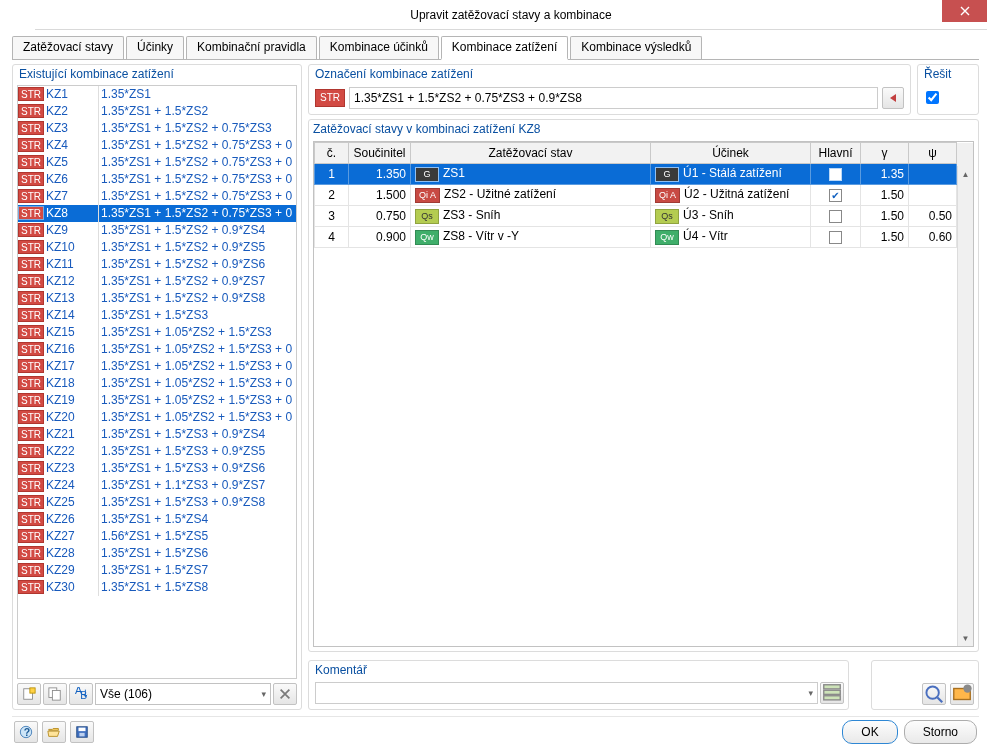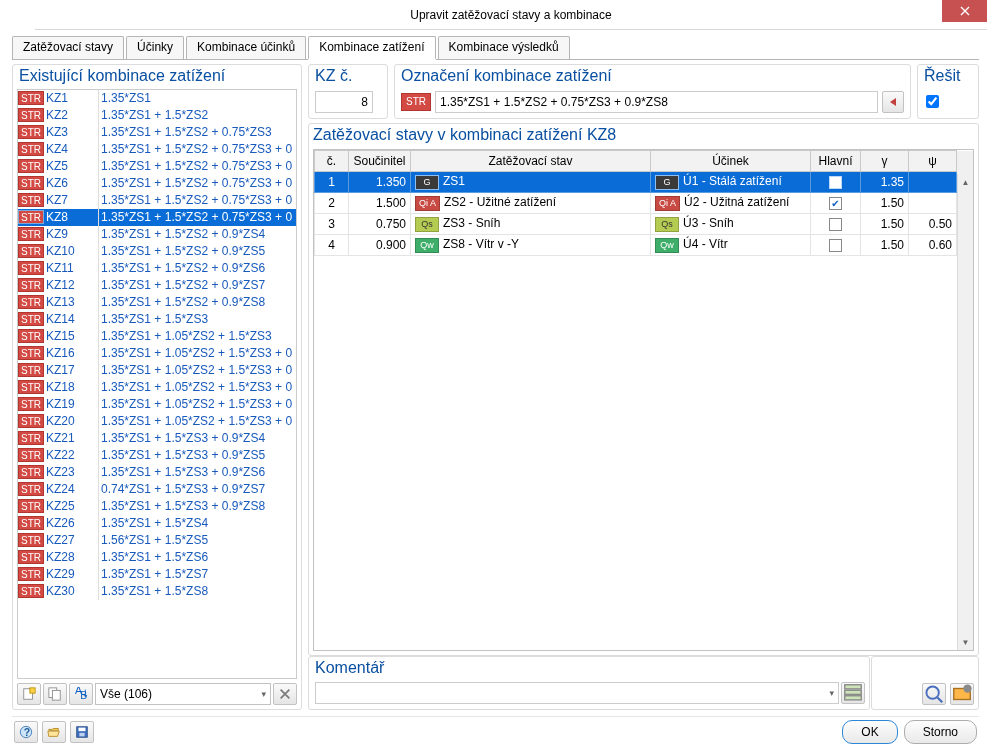--- a/index.html
+++ b/index.html
@@ -16,21 +16,21 @@
   
   .top-tabs { display: flex; border-bottom: 1px solid #b5b5b5; }
   .top-tab { padding: 3px 10px 4px 10px; border: 1px solid #b5b5b5; border-bottom: none; margin-right: 2px; background: #f7f7f7; cursor: pointer; border-radius: 2px 2px 0 0; }
   .top-tab.active { background: #fff; border-bottom: 2px solid #fff; margin-bottom: -1px; }
 
   
   .main-row { display: flex; flex: 1; margin-top: 4px; gap: 6px; min-height: 0; }
 
   
   .left-col { width: 290px; display: flex; flex-direction: column; border: 1px solid #dcdcdc; border-radius: 3px; padding: 0 0 4px 0; }
-  .group-label { color: #0a50a1; font-size: 16px; padding: 2px 4px 4px 6px; }
+  .group-label { color: #0a50a1; font-size: 12px; padding: 2px 4px 4px 6px; }
 
   .combo-list { flex: 1; border: 1px solid #ccc; margin: 0 4px; overflow-y: scroll; overflow-x: scroll; background: #fff; }
   .combo-row { display: flex; height: 17px; line-height: 17px; white-space: nowrap; }
   .combo-row.sel { background: #0a6cd6; color: #fff; }
   .combo-cell-badge { width: 26px; display: inline-block; color: #fff; font-size: 10px; text-align: center; background: #d24a43; margin-right: 2px; height: 14px; line-height: 14px; margin-top: 1px; border:1px solid #b0362f; }
   .combo-row.sel .combo-cell-badge { border-color:#7aa9de; }
   .combo-cell-id { width: 50px; color: #185abc; }
   .combo-row.sel .combo-cell-id { color:#fff; }
   .combo-cell-formula { color: #185abc; }
   .combo-row.sel .combo-cell-formula { color:#fff; }
@@ -79,21 +79,21 @@
   .bg-Qw  { background:#3fae6a; }
   .chkcell { display:inline-block; width:13px; height:13px; border:1px solid #888; background:#fff; vertical-align:middle;}
   .chkcell.checked::after { content:"✔"; font-size:10px; line-height:11px; display:block; text-align:center; color:#1060c0;}
   .states-table tr.selrow .chkcell { border-color:#bcd8f6;}
   .states-scroll-track { position:absolute; right:0; top:24px; bottom:0; width:16px; background:#f0f0f0; border-left:1px solid #dcdcdc;}
   .states-scroll-arrow { height:16px; display:flex; align-items:center; justify-content:center; color:#666; font-size:8px; cursor:pointer;}
   .states-scroll-arrow.top{position:absolute;top:0;left:0;right:0;}
   .states-scroll-arrow.bot{position:absolute;bottom:0;left:0;right:0;}
 
   
-  .bottom-row { display:flex; gap:1px; margin-top:0; align-items:stretch;justify-content:flex-end;}
+  .bottom-row { display:flex; gap:22px; margin-top:8px; align-items:stretch;justify-content:flex-end;}
   .comment-box { flex:1; border:1px solid #dcdcdc; border-radius:3px; padding:0 4px 5px 6px;}
   .comment-input-row { display:flex; gap:2px; margin-top:1px; align-items:center;}
   .comment-input { flex:1; height:22px; border:1px solid #ccc; background:#fff; display:flex; align-items:center; justify-content:flex-end; padding-right:4px; cursor:pointer;}
   .comment-input .chev{font-size:9px;color:#666;}
   .pick-btn { width:24px; height:22px; border:1px solid #c2c2c2; background:linear-gradient(#fafafa,#e5e5e5); display:flex; align-items:center; justify-content:center; cursor:pointer; border-radius:2px;}
   .right-tools { width:108px; border:1px solid #dcdcdc; border-radius:3px; display:flex; align-items:flex-end; justify-content:flex-end; gap:4px; padding:4px;}
 
   
   .footer { height:30px; display:flex; align-items:center; padding:0 2px; margin-top:6px; border-top:1px solid #e6e6e6;}
   .footer-left { display:flex; gap:4px; }
@@ -116,20 +116,21 @@
         <path d="M1 1 L9 9 M9 1 L1 9" stroke="#fff" stroke-width="1.4"></path>
       </svg>
   </div>
 </div>
 
 <div class="window-body">
 
   <div class="top-tabs" id="top-tabs">
       <div class="top-tab">Zatěžovací stavy</div>
       <div class="top-tab">Účinky</div>
+      <div class="top-tab">Kombinační pravidla</div>
       <div class="top-tab">Kombinace účinků</div>
       <div class="top-tab active">Kombinace zatížení</div>
       <div class="top-tab">Kombinace výsledků</div>
     </div>
 
   <div class="main-row">
 
     <div class="left-col">
       <div class="group-label">Existující kombinace zatížení</div>
       <div class="combo-list" id="combo-list">
@@ -268,21 +269,21 @@
           <div class="combo-row">
             <span class="combo-cell-badge">STR</span>
             <span class="combo-cell-id">KZ23</span>
             <span class="combo-divider"></span>
             <span class="combo-cell-formula">1.35*ZS1 + 1.5*ZS3 + 0.9*ZS6</span>
           </div>
           <div class="combo-row">
             <span class="combo-cell-badge">STR</span>
             <span class="combo-cell-id">KZ24</span>
             <span class="combo-divider"></span>
-            <span class="combo-cell-formula">0.74*ZS1 + 1.5*ZS3 + 0.9*ZS7</span>
+            <span class="combo-cell-formula">1.35*ZS1 + 1.1*ZS3 + 0.9*ZS7</span>
           </div>
           <div class="combo-row">
             <span class="combo-cell-badge">STR</span>
             <span class="combo-cell-id">KZ25</span>
             <span class="combo-divider"></span>
             <span class="combo-cell-formula">1.35*ZS1 + 1.5*ZS3 + 0.9*ZS8</span>
           </div>
           <div class="combo-row">
             <span class="combo-cell-badge">STR</span>
             <span class="combo-cell-id">KZ26</span>
@@ -342,24 +343,20 @@
           <svg viewBox="0 0 16 16">
               <path d="M3 3 L13 13 M13 3 L3 13" stroke="#7b7b7b" stroke-width="2"></path>
             </svg>
         </div>
       </div>
     </div>
 
     <div class="right-col">
 
       <div class="rc-top-row">
-        <div class="group-box kz-num-box">
-          <div class="group-label" style="padding-left:0">KZ č.</div>
-          <input class="kz-num-input" value="8" style="">
-        </div>
         <div class="group-box desc-box">
           <div class="group-label" style="padding-left:0">Označení kombinace zatížení</div>
           <div class="desc-row">
             <span class="str-badge">STR</span>
             <div class="desc-input">
                 <span>1.35*ZS1 + 1.5*ZS2 + 0.75*ZS3 + 0.9*ZS8</span>
               </div>
             <div class="play-btn">
               <svg width="10" height="10" viewBox="0 0 10 10">
                   <path d="M8 1 L2 5 L8 9 Z" fill="#c23f3f"></path>

